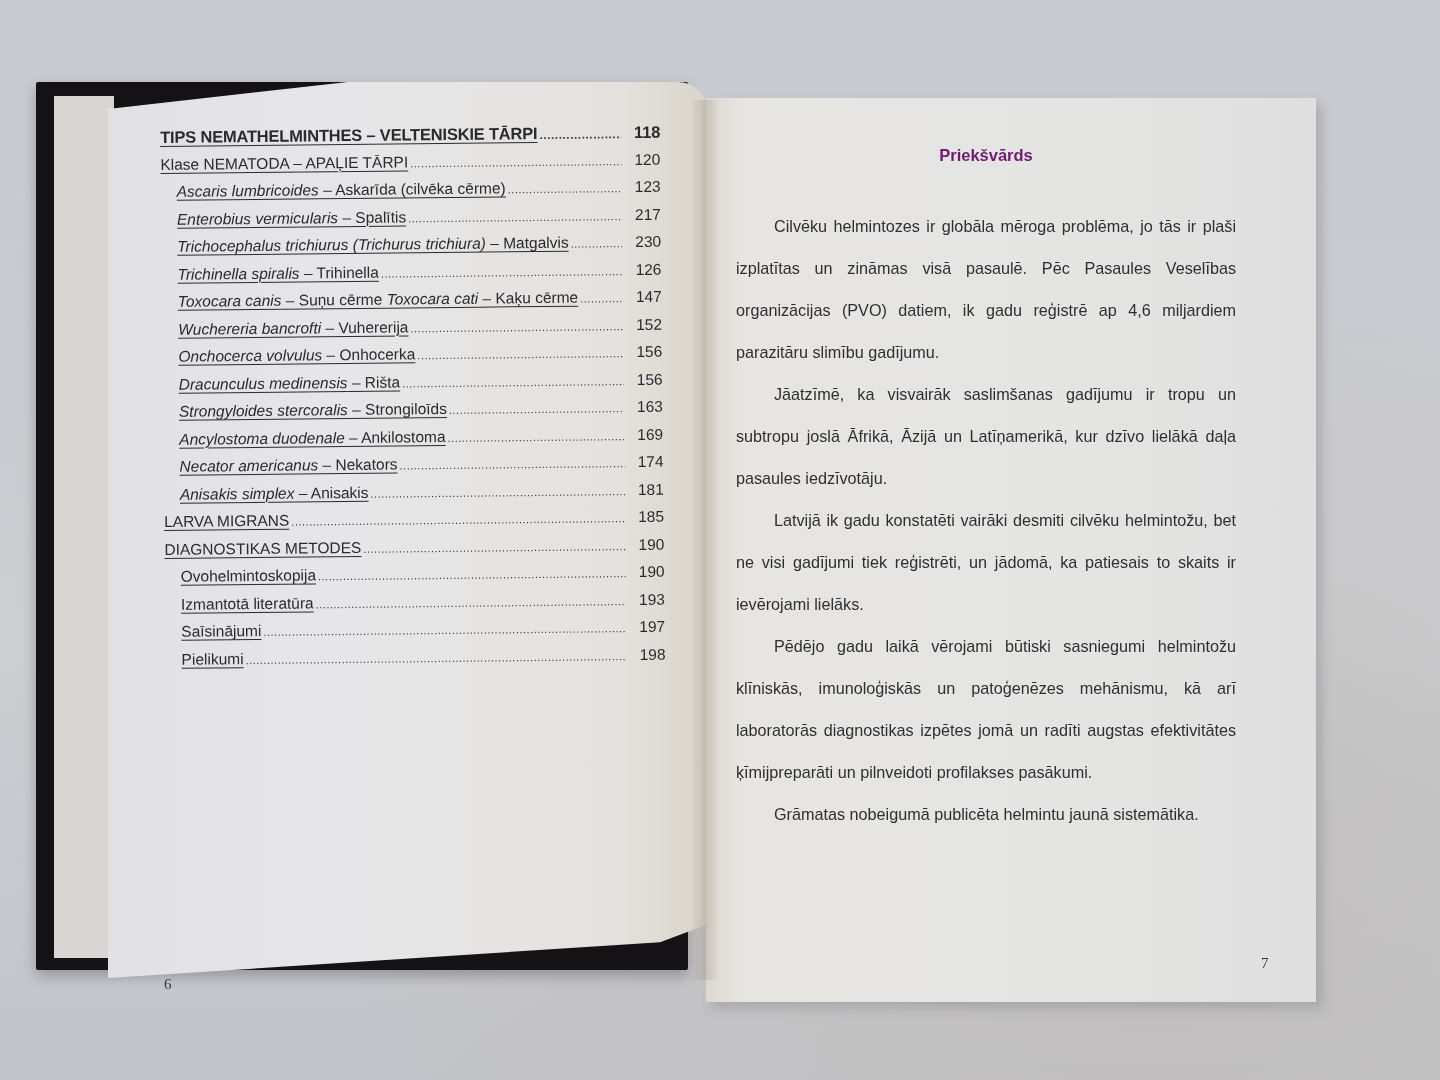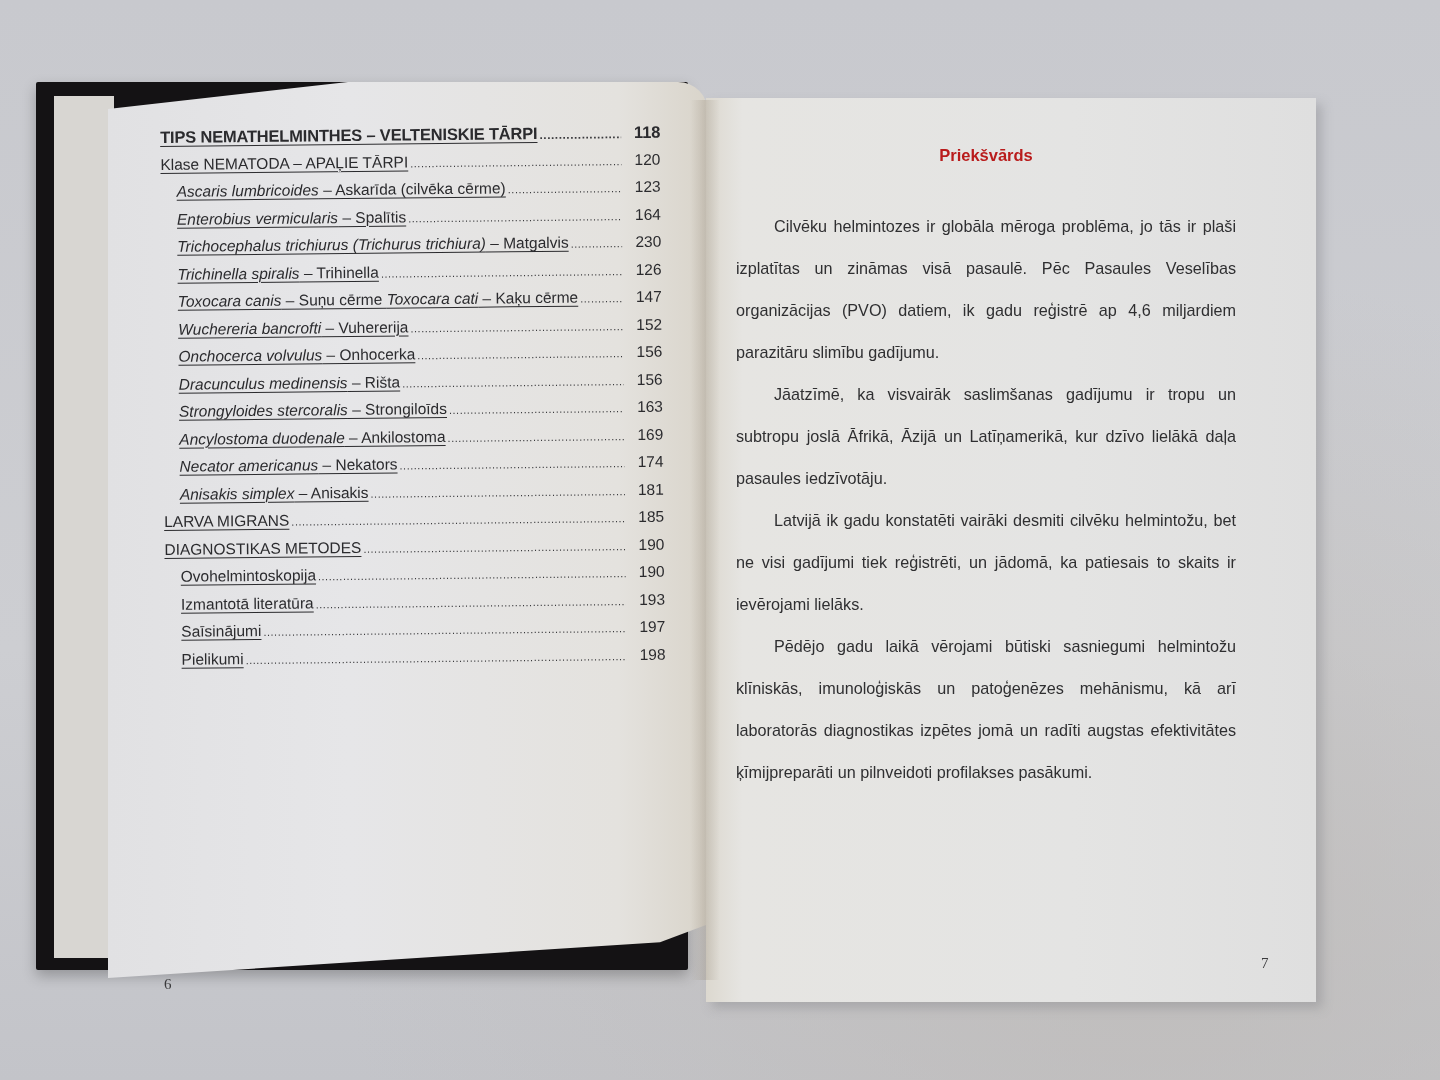--- a/index.html
+++ b/index.html
@@ -99,21 +99,21 @@
       overflow: hidden;
       margin: 0 2px;
       font-size: 11px;
       letter-spacing: 0.5px;
       color: #3a3a3d;
     }
     .toc-dots::before {
       content: "....................................................................................................................................................................................";
     }
     .toc-row.main .toc-dots { font-weight: bold; font-size: 12px; }
-    .toc-page { min-width: 26px; text-align: right; margin-left: 11px; }
+    .toc-page { min-width: 26px; text-align: center; margin-left: 11px; }
 
     .page-num-left {
       position: absolute;
       left: 164px; top: 976px;
       font-family: "Liberation Serif", serif;
       font-size: 15px;
       color: #3a3a3c;
     }
     .page-num-right {
       position: absolute;
@@ -129,21 +129,21 @@
       left: 736px; top: 146px;
       width: 500px;
       color: #2f2f31;
       font-family: "Liberation Sans", sans-serif;
     }
     .foreword-title {
       text-align: center;
       font-weight: bold;
       font-size: 16.5px;
       margin: 0 0 40px 0;
-      color: #b91c1c;
+      color: #701a75;
     }
     .foreword p {
       margin: 0;
       font-size: 16.2px;
       line-height: 42px;
       text-align: justify;
       text-indent: 38px;
     }
     .bleed-through {
       position: absolute;
@@ -179,21 +179,21 @@
         <span class="toc-page">120</span>
       </div>
       <div class="toc-row level-1">
         <span class="toc-title"><span class="latin">Ascaris lumbricoides</span><span> – Askarīda (cilvēka cērme)</span></span>
         <span class="toc-dots"></span>
         <span class="toc-page">123</span>
       </div>
       <div class="toc-row level-1">
         <span class="toc-title"><span class="latin">Enterobius vermicularis</span><span> – Spalītis</span></span>
         <span class="toc-dots"></span>
-        <span class="toc-page">164</span>
+        <span class="toc-page">217</span>
       </div>
       <div class="toc-row level-1">
         <span class="toc-title"><span class="latin">Trichocephalus trichiurus (Trichurus trichiura)</span><span> – Matgalvis</span></span>
         <span class="toc-dots"></span>
         <span class="toc-page">230</span>
       </div>
       <div class="toc-row level-1">
         <span class="toc-title"><span class="latin">Trichinella spiralis</span><span> – Trihinella</span></span>
         <span class="toc-dots"></span>
         <span class="toc-page">126</span>
@@ -273,16 +273,17 @@
   <div class="page-num-left">6</div>
 
   <div class="bleed-through"></div>
 
   <div class="foreword">
     <h2 class="foreword-title">Priekšvārds</h2>
     <p>Cilvēku helmintozes ir globāla mēroga problēma, jo tās ir plaši izplatītas un zināmas visā pasaulē. Pēc Pasaules Veselības organizācijas (PVO) datiem, ik gadu reģistrē ap 4,6 miljardiem parazitāru slimību gadījumu.</p>
     <p>Jāatzīmē, ka visvairāk saslimšanas gadījumu ir tropu un subtropu joslā Āfrikā, Āzijā un Latīņamerikā, kur dzīvo lielākā daļa pasaules iedzīvotāju.</p>
     <p>Latvijā ik gadu konstatēti vairāki desmiti cilvēku helmintožu, bet ne visi gadījumi tiek reģistrēti, un jādomā, ka patiesais to skaits ir ievērojami lielāks.</p>
     <p>Pēdējo gadu laikā vērojami būtiski sasniegumi helmintožu klīniskās, imunoloģiskās un patoģenēzes mehānismu, kā arī laboratorās diagnostikas izpētes jomā un radīti augstas efektivitātes ķīmijpreparāti un pilnveidoti profilakses pasākumi.</p>
+    <p>Grāmatas nobeigumā publicēta helmintu jaunā sistemātika.</p>
   </div>
 
   <div class="page-num-right">7</div>
 </div>
 
 </body></html>

